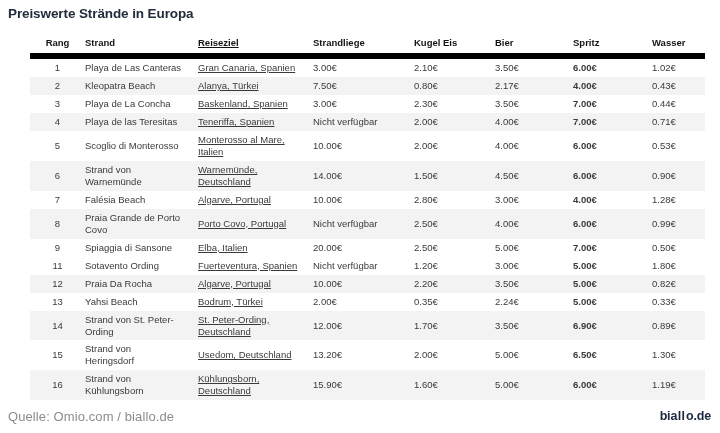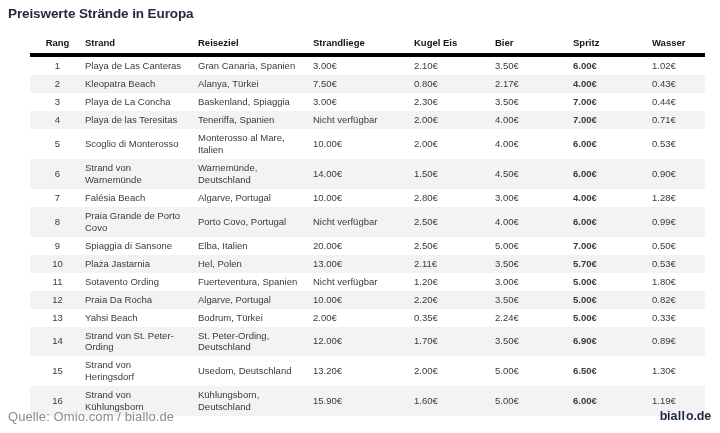--- a/index.html
+++ b/index.html
@@ -11,30 +11,30 @@
     position:absolute; left:8px; top:6px;
     font-size:13.5px; font-weight:700; color:#222c3c; letter-spacing:-0.1px;
   }
 
   table.price-table {
     position:absolute; left:30px; top:33px; width:675px;
     border-collapse:collapse; table-layout:fixed;
   }
   .price-table th {
     font-size:9.5px; font-weight:700; color:#141414; text-align:left;
-    padding:4px 8px 5px 0; border-bottom:4px solid #000000; white-space:nowrap;
+    padding:4px 8px 5px 0; border-bottom:6px solid #000000; white-space:nowrap;
   }
   .price-table td {
     font-size:9.5px; color:#3a3a3a; line-height:1.26;
     padding:3px 8px 3px 0; vertical-align:middle; white-space:pre-line;
   }
   .price-table tr.stripe td { background:#f3f3f4; }
   .col-0 { width:55px;  text-align:center !important; padding-right:0 !important; }
   .col-1 { width:113px; }
-  .col-2 { width:115px; }
+  .col-2 { width:115px;text-decoration:underline; }
   .col-3 { width:101px; }
   .col-4 { width:81px; }
   .col-5 { width:78px; }
   .col-6 { width:79px;font-weight:bold; }
   .col-7 { width:53px; }
 
   .source-note {
     position:absolute; left:8px; bottom:9px;
     font-size:13px; color:#8c8c8c; letter-spacing:0.1px;
   }
@@ -81,21 +81,21 @@
           <td class="col-2">Alanya, Türkei</td>
           <td class="col-3">7.50€</td>
           <td class="col-4">0.80€</td>
           <td class="col-5">2.17€</td>
           <td class="col-6">4.00€</td>
           <td class="col-7">0.43€</td>
         </tr>
         <tr>
           <td class="col-0">3</td>
           <td class="col-1">Playa de La Concha</td>
-          <td class="col-2">Baskenland, Spiaggia</td>
+          <td class="col-2">Baskenland, Spanien</td>
           <td class="col-3">3.00€</td>
           <td class="col-4">2.30€</td>
           <td class="col-5">3.50€</td>
           <td class="col-6">7.00€</td>
           <td class="col-7">0.44€</td>
         </tr>
         <tr class="stripe">
           <td class="col-0">4</td>
           <td class="col-1">Playa de las Teresitas</td>
           <td class="col-2">Teneriffa, Spanien</td>
@@ -151,30 +151,20 @@
         </tr>
         <tr>
           <td class="col-0">9</td>
           <td class="col-1">Spiaggia di Sansone</td>
           <td class="col-2">Elba, Italien</td>
           <td class="col-3">20.00€</td>
           <td class="col-4">2.50€</td>
           <td class="col-5">5.00€</td>
           <td class="col-6">7.00€</td>
           <td class="col-7">0.50€</td>
-        </tr>
-        <tr class="stripe">
-          <td class="col-0">10</td>
-          <td class="col-1">Plaża Jastarnia</td>
-          <td class="col-2">Hel, Polen</td>
-          <td class="col-3">13.00€</td>
-          <td class="col-4">2.11€</td>
-          <td class="col-5">3.50€</td>
-          <td class="col-6">5.70€</td>
-          <td class="col-7">0.53€</td>
         </tr>
         <tr>
           <td class="col-0">11</td>
           <td class="col-1">Sotavento Ording</td>
           <td class="col-2">Fuerteventura, Spanien</td>
           <td class="col-3">Nicht verfügbar</td>
           <td class="col-4">1.20€</td>
           <td class="col-5">3.00€</td>
           <td class="col-6">5.00€</td>
           <td class="col-7">1.80€</td>

